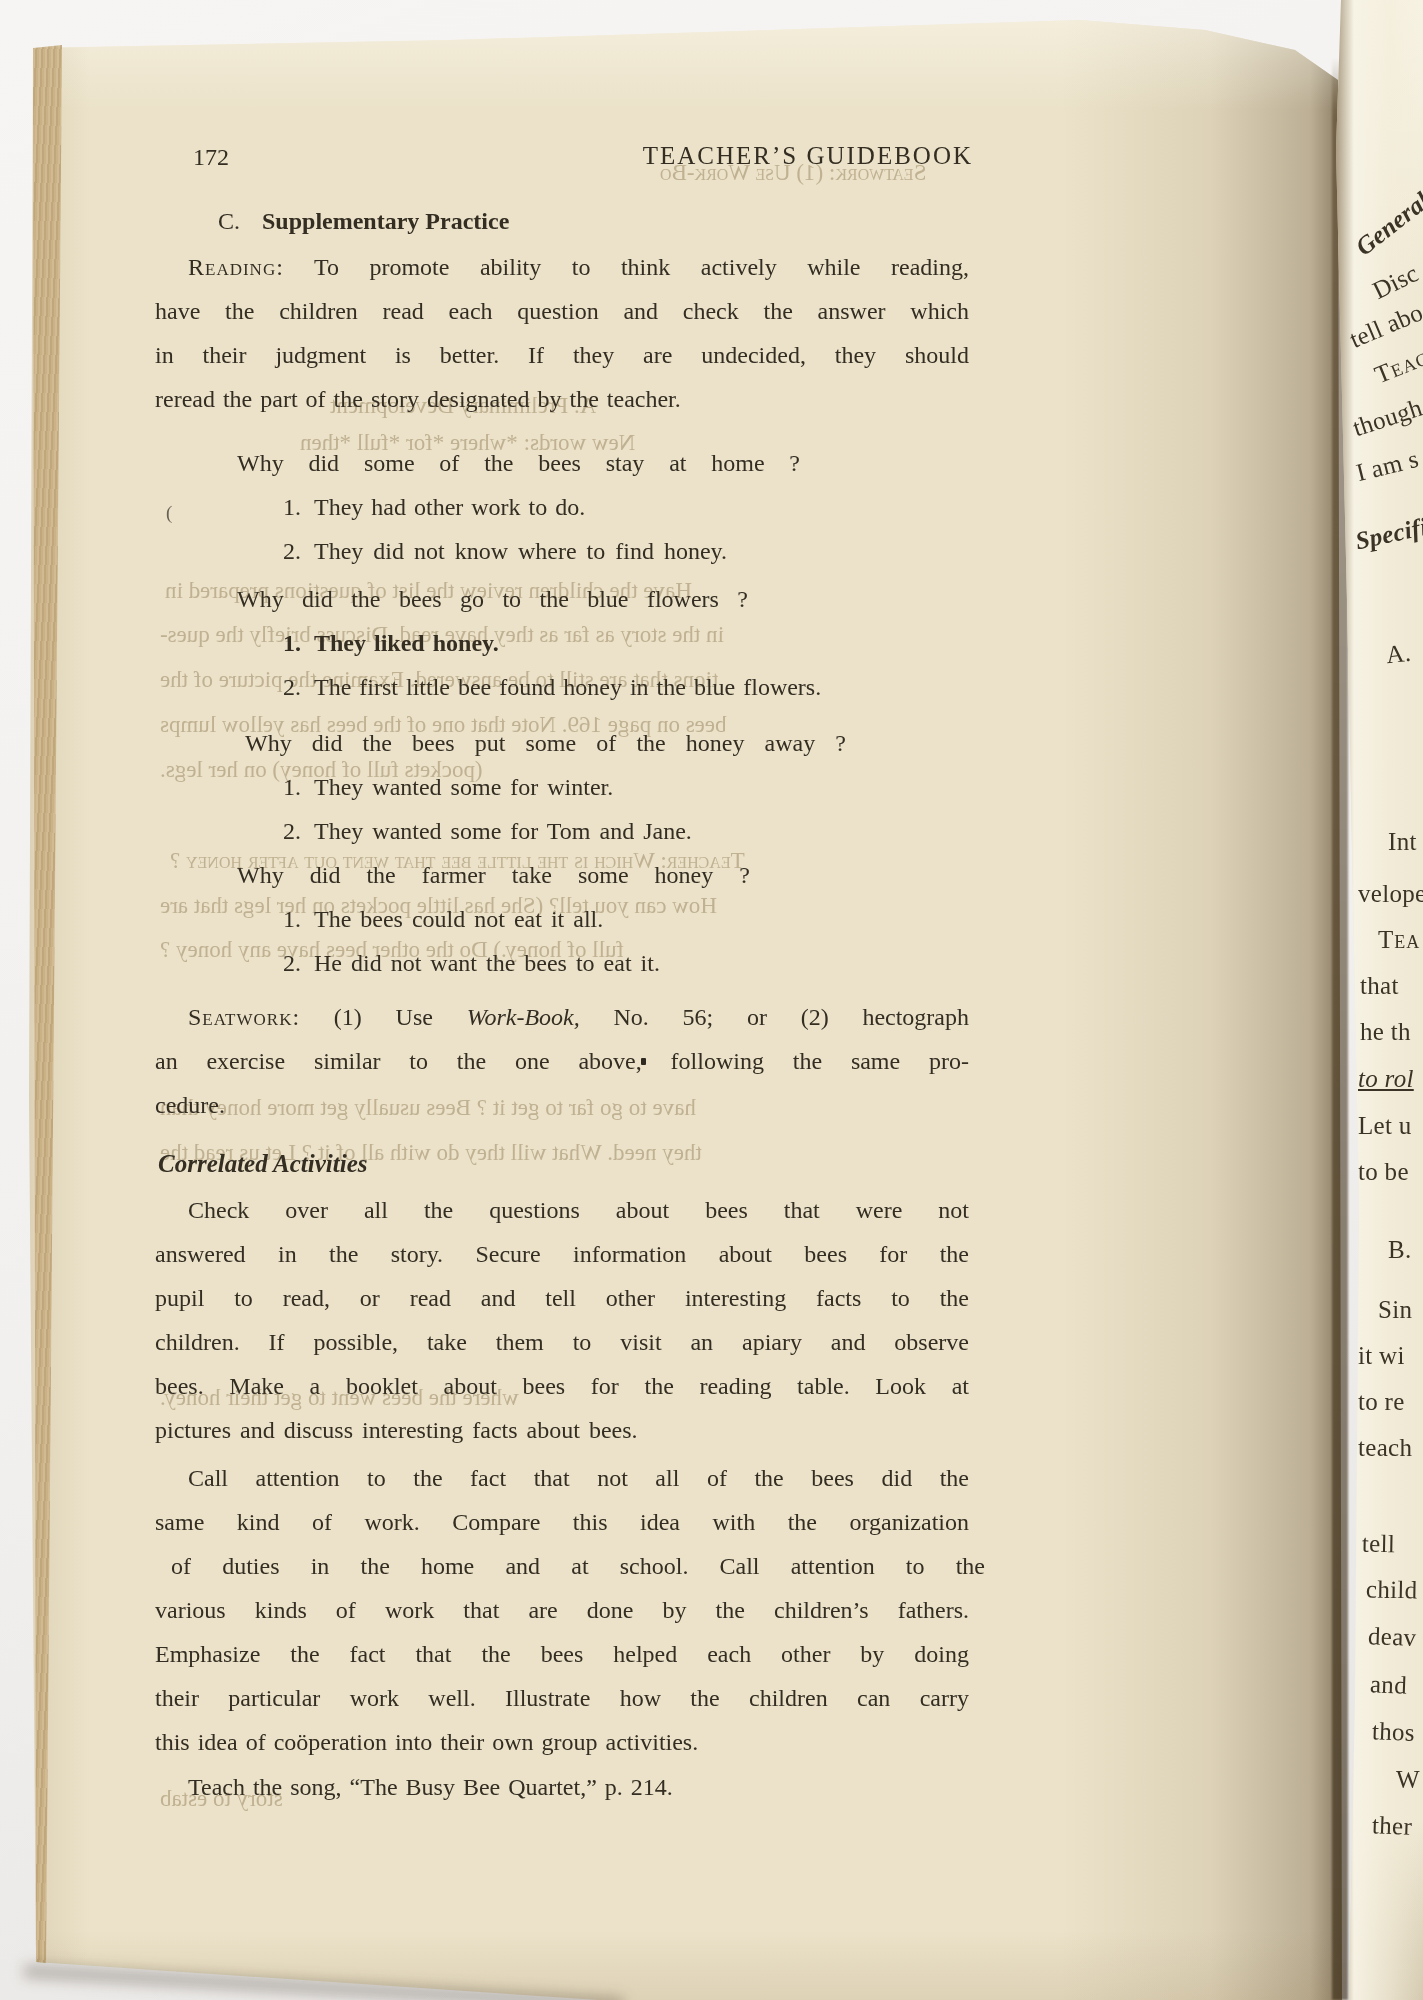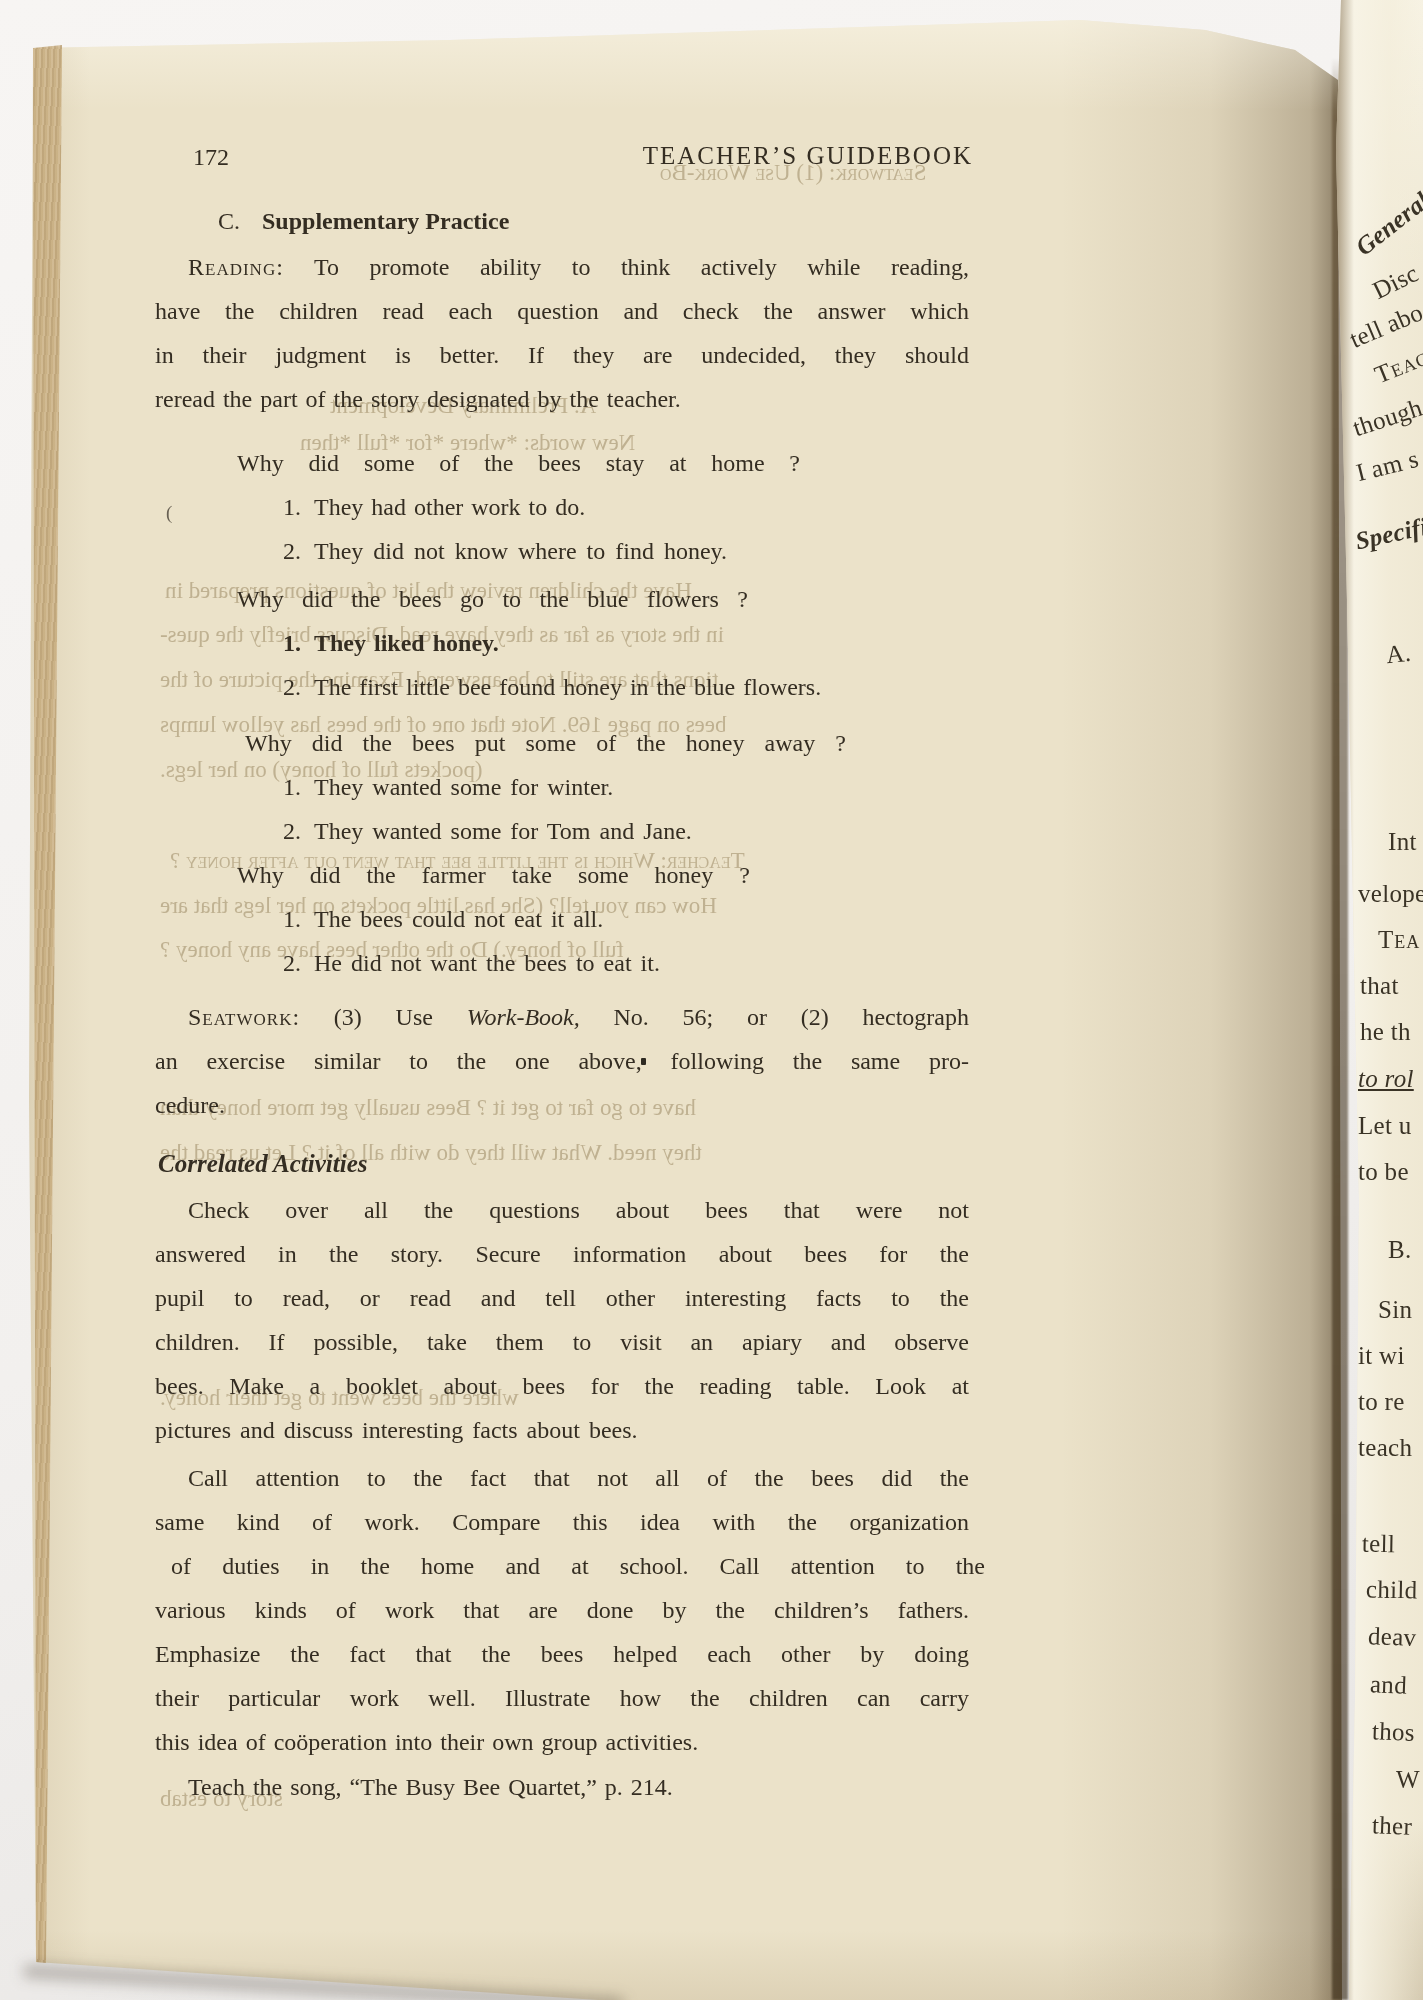--- a/index.html
+++ b/index.html
@@ -134,21 +134,21 @@
 <div class="tx j" style="left:237px;top:858px;width:513px;">Why did the farmer take some honey ?</div>
 <div class="tx" style="left:283px;top:902px;word-spacing:3px;">
   <span class="num">1.</span><span>The bees could not eat it all.</span>
 </div>
 <div class="tx" style="left:283px;top:946px;word-spacing:3px;">
   <span class="num">2.</span><span>He did not want the bees to eat it.</span>
 </div>
 
 <div class="tx j" style="left:155px;top:1000px;width:814px;text-indent:33px;">
   <span class="sc1">Seatwork:</span>
-  <span>(3) Use</span>
+  <span>(1) Use</span>
   <span class="it">Work-Book,</span>
   <span>No. 56; or (2) hectograph</span>
 </div>
 <div class="tx j" style="left:155px;top:1044px;width:814px;">an exercise similar to the one above, following the same pro-</div>
 <div class="tx" style="left:155px;top:1088px;">cedure.</div>
 <div class="speck" style="left:641px;top:1058px;width:5px;height:7px;"></div>
 <div class="stray" style="left:166px;top:502px;">(</div>
 
 <div class="tx bold it" style="left:158px;top:1147px;font-size:25px;">Correlated Activities</div>
 

